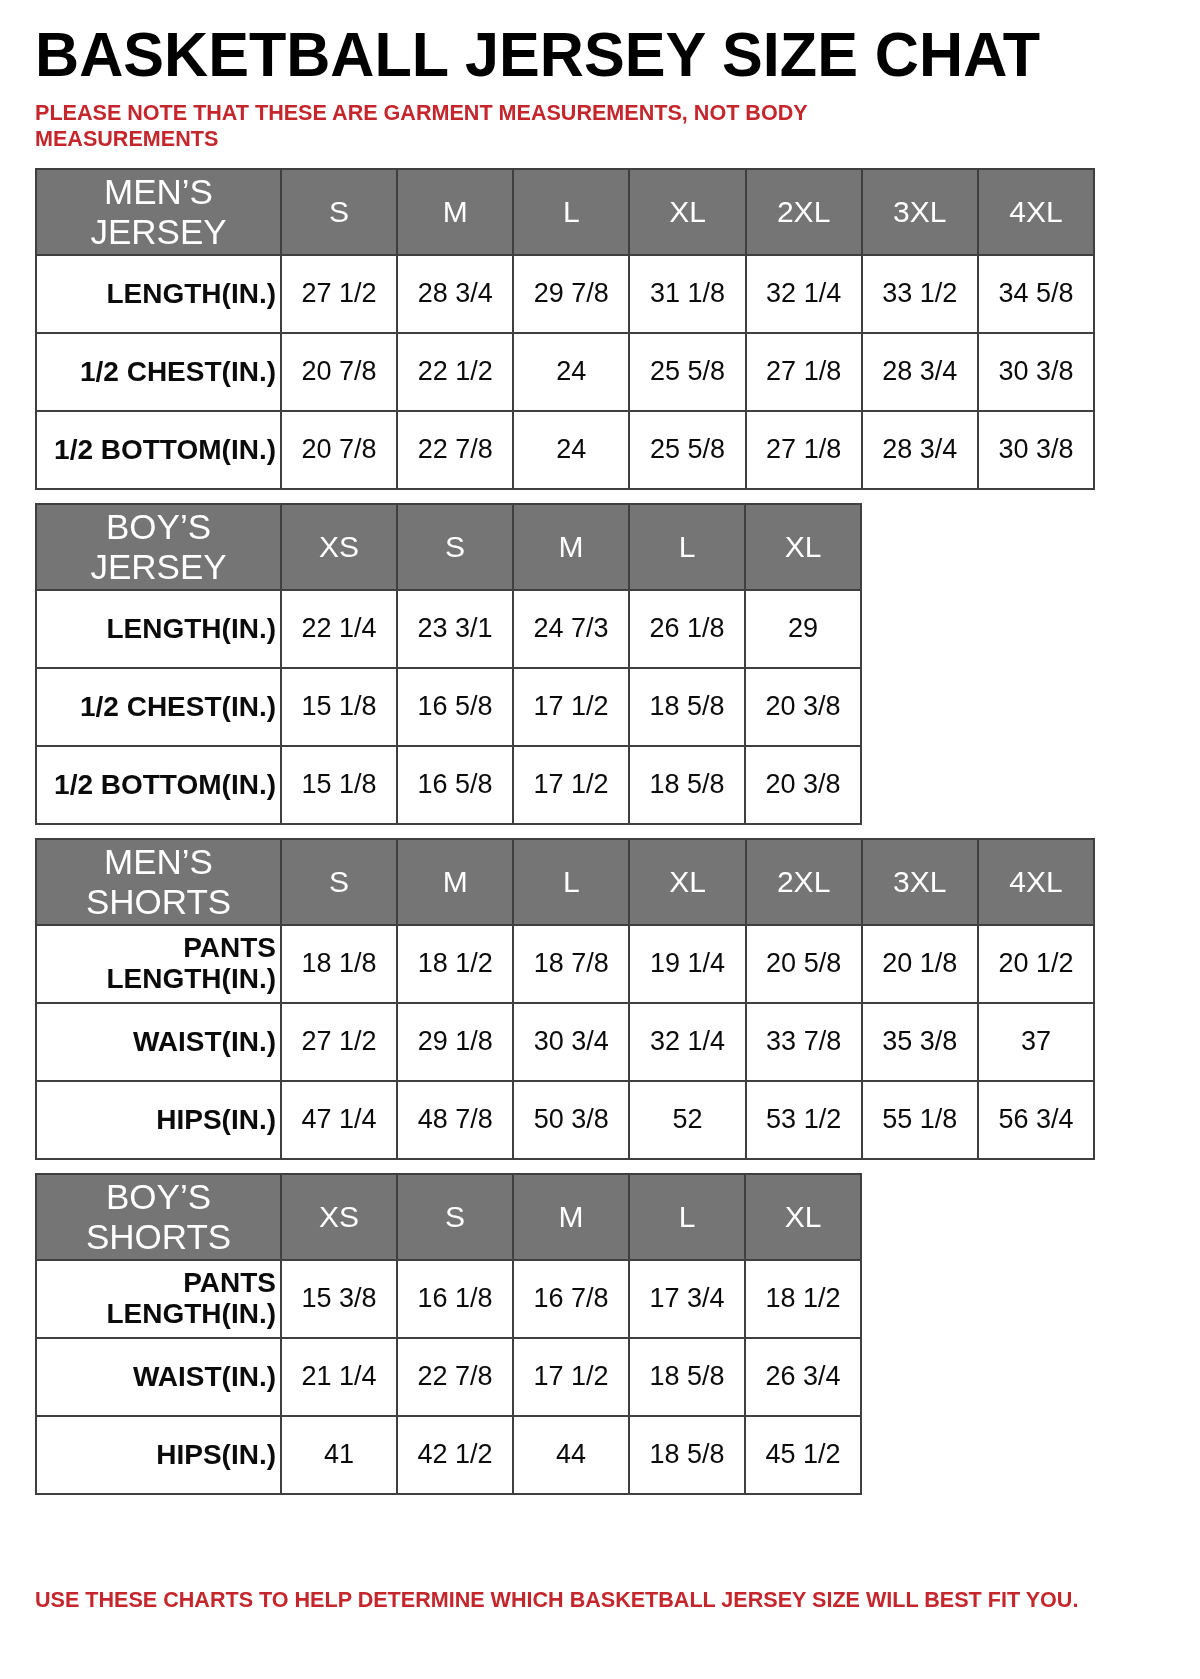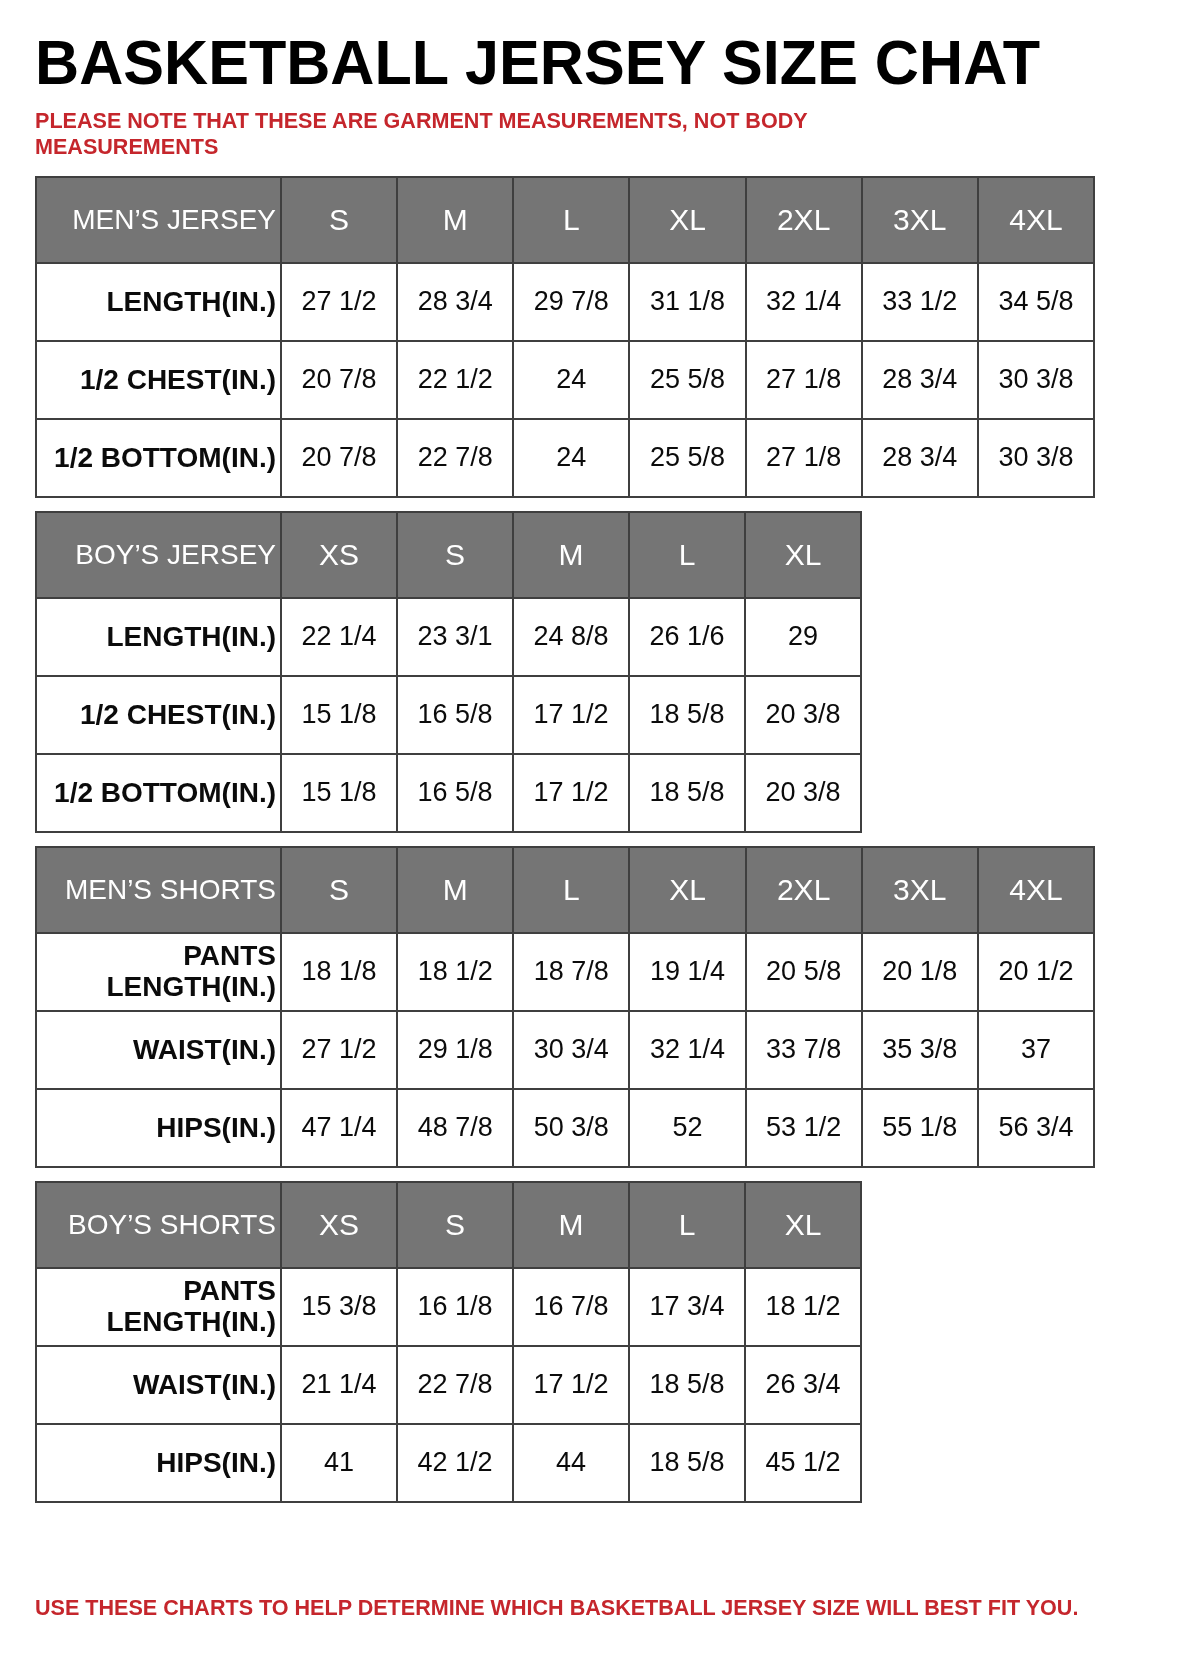--- a/index.html
+++ b/index.html
@@ -6,21 +6,21 @@
     margin: 0;
     padding: 0;
     background: #ffffff;
     font-family: "Liberation Sans", sans-serif;
     color: #111111;
   }
   .page {
     width: 1200px;
     height: 1679px;
     box-sizing: border-box;
-    padding: 26px 35px 0 35px;
+    padding: 18px 35px 0 35px;
     background: #ffffff;
     overflow: hidden;
   }
   .title {
     font-size: 63px;
     font-weight: bold;
     letter-spacing: 0px;
     margin: 0 0 10px 0;
     color: #000000;
     white-space: nowrap;
@@ -53,23 +53,22 @@
     overflow: hidden;
   }
   table.size-table th {
     background: #757575;
     color: #ffffff;
     font-size: 30px;
     font-weight: normal;
     height: 86px;
   }
   table.size-table th.rowlabel {
-    font-size: 28px;
+    font-size: 35px;
     width: 245px;
-    text-align: right;
   }
   table.size-table td {
     background: #ffffff;
     color: #0b0b0b;
     font-size: 27px;
     height: 78px;
   }
   table.size-table td.rowlabel {
     font-weight: bold;
     font-size: 28px;
@@ -149,22 +148,22 @@
           <th>M</th>
           <th>L</th>
           <th>XL</th>
         </tr>
       </thead>
       <tbody>
         <tr>
           <td class="rowlabel">LENGTH(IN.)</td>
           <td>22 1/4</td>
           <td>23 3/1</td>
-          <td>24 8/8</td>
-          <td>26 1/6</td>
+          <td>24 7/3</td>
+          <td>26 1/8</td>
           <td>29</td>
         </tr>
         <tr>
           <td class="rowlabel">1/2 CHEST(IN.)</td>
           <td>15 1/8</td>
           <td>16 5/8</td>
           <td>17 1/2</td>
           <td>18 5/8</td>
           <td>20 3/8</td>
         </tr>

